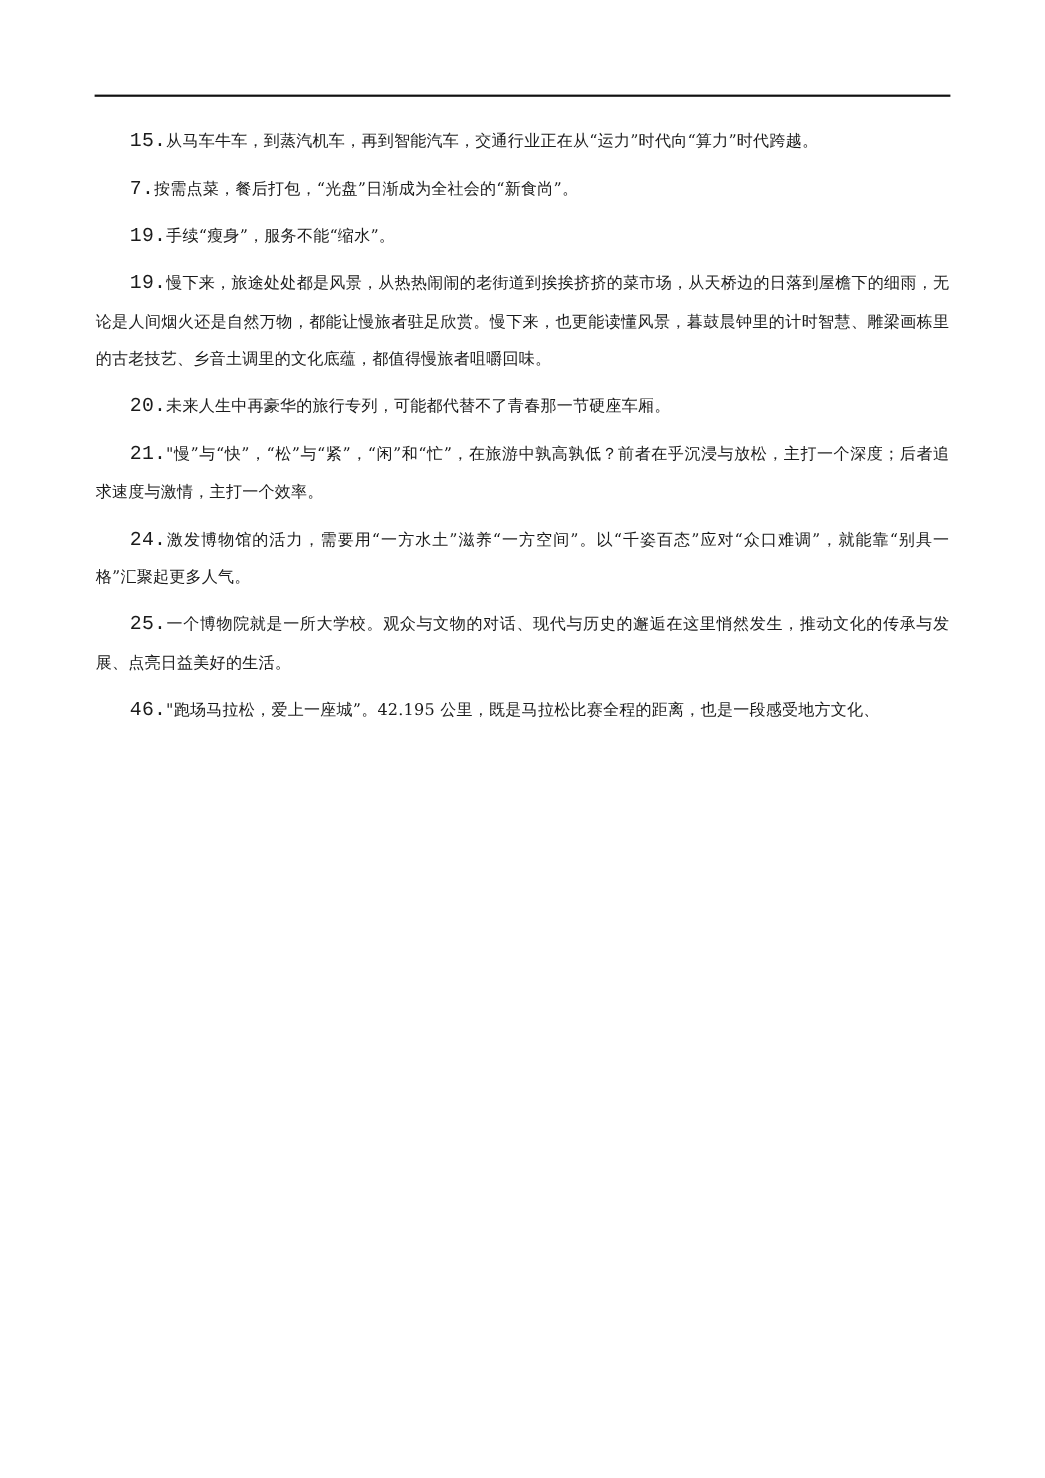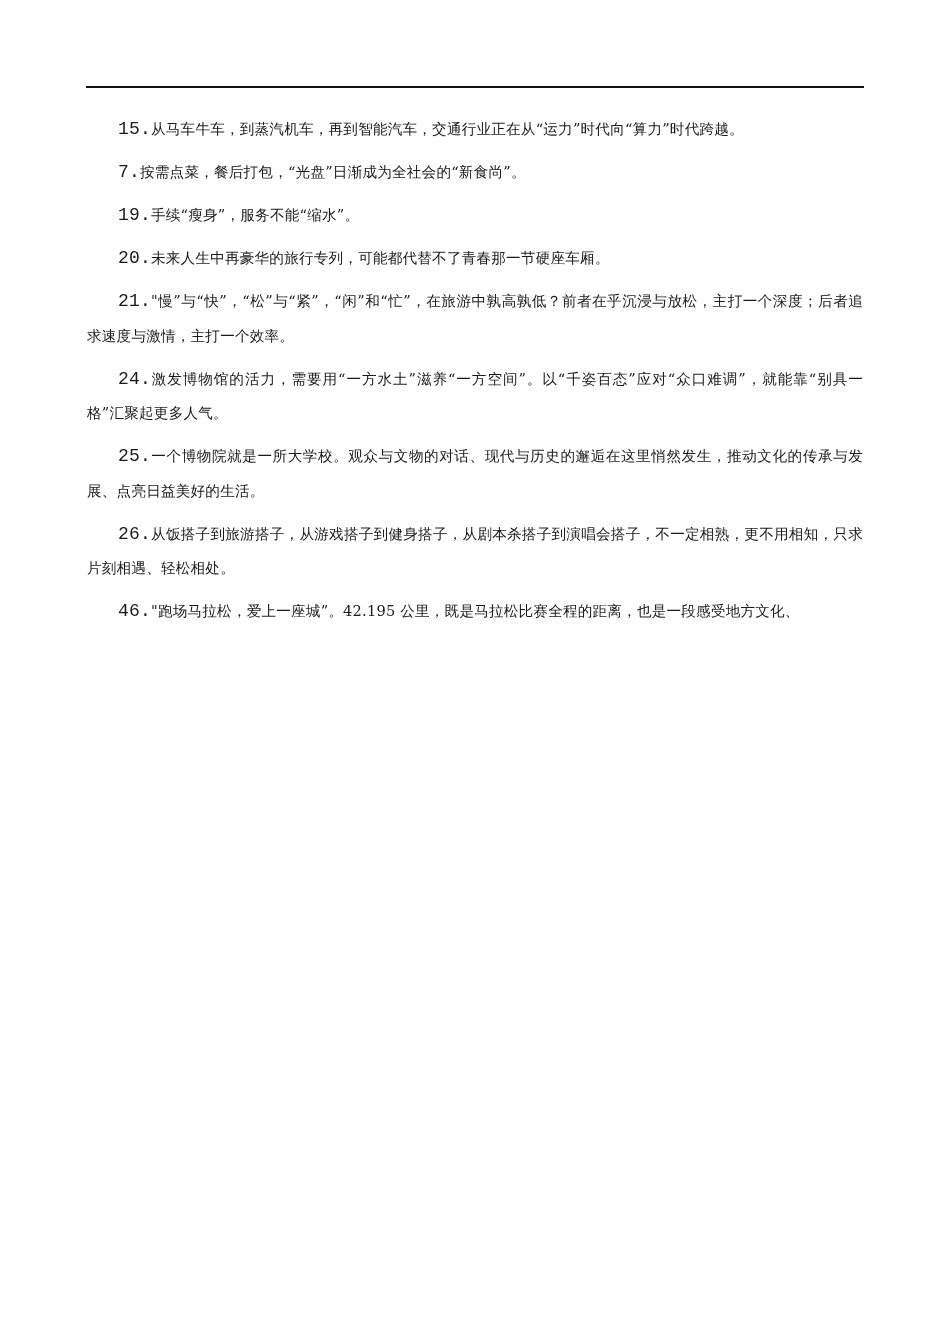--- a/index.html
+++ b/index.html
@@ -13,19 +13,19 @@
 </style>
 </head>
 <body>
 
 <div class="header-rule"></div>
 
 <div class="content">
   <p class="para indent"><span class="num">15.</span><span>从马车牛车，到蒸汽机车，再到智能汽车，交通行业正在从“运力”时代向“算力”时代跨越。</span></p>
   <p class="para indent"><span class="num">7.</span><span>按需点菜，餐后打包，“光盘”日渐成为全社会的“新食尚”。</span></p>
   <p class="para indent"><span class="num">19.</span><span>手续“瘦身”，服务不能“缩水”。</span></p>
+  <p class="para indent"><span class="num">19.</span><span>慢下来，旅途处处都是风景，从热热闹闹的老街道到挨挨挤挤的菜市场，从天桥边的日落到屋檐下的细雨，无论是人间烟火还是自然万物，都能让慢旅者驻足欣赏。慢下来，也更能读懂风景，暮鼓晨钟里的计时智慧、雕梁画栋里的古老技艺、乡音土调里的文化底蕴，都值得慢旅者咀嚼回味。</span></p>
   <p class="para indent"><span class="num">20.</span><span>未来人生中再豪华的旅行专列，可能都代替不了青春那一节硬座车厢。</span></p>
   <p class="para indent"><span class="num">21.</span><span>"慢”与“快”，“松”与“紧”，“闲”和“忙”，在旅游中孰高孰低？前者在乎沉浸与放松，主打一个深度；后者追求速度与激情，主打一个效率。</span></p>
   <p class="para indent"><span class="num">24.</span><span>激发博物馆的活力，需要用“一方水土”滋养“一方空间”。以“千姿百态”应对“众口难调”，就能靠“别具一格”汇聚起更多人气。</span></p>
   <p class="para indent"><span class="num">25.</span><span>一个博物院就是一所大学校。观众与文物的对话、现代与历史的邂逅在这里悄然发生，推动文化的传承与发展、点亮日益美好的生活。</span></p>
-  <p class="para indent"><span class="num">26.</span><span>从饭搭子到旅游搭子，从游戏搭子到健身搭子，从剧本杀搭子到演唱会搭子，不一定相熟，更不用相知，只求片刻相遇、轻松相处。</span></p>
   <p class="para indent"><span class="num">46.</span><span>"跑场马拉松，爱上一座城”。42.195 公里，既是马拉松比赛全程的距离，也是一段感受地方文化、</span></p>
 </div>
 
 </body></html>

